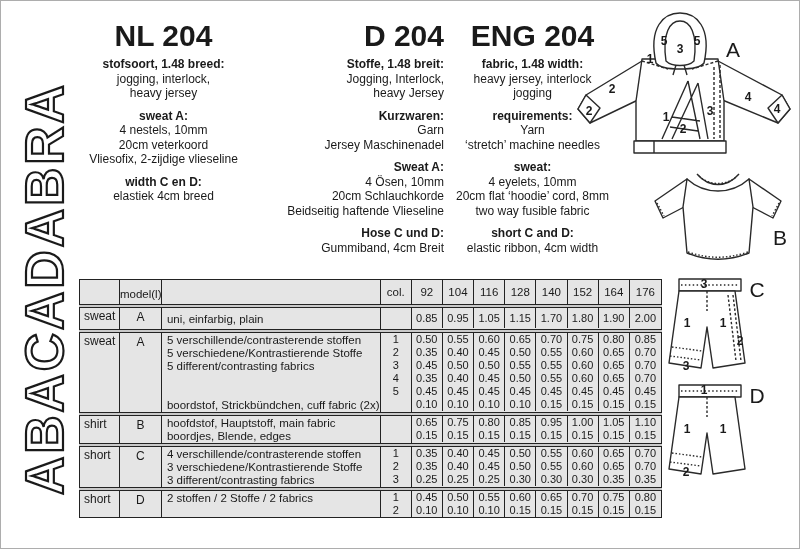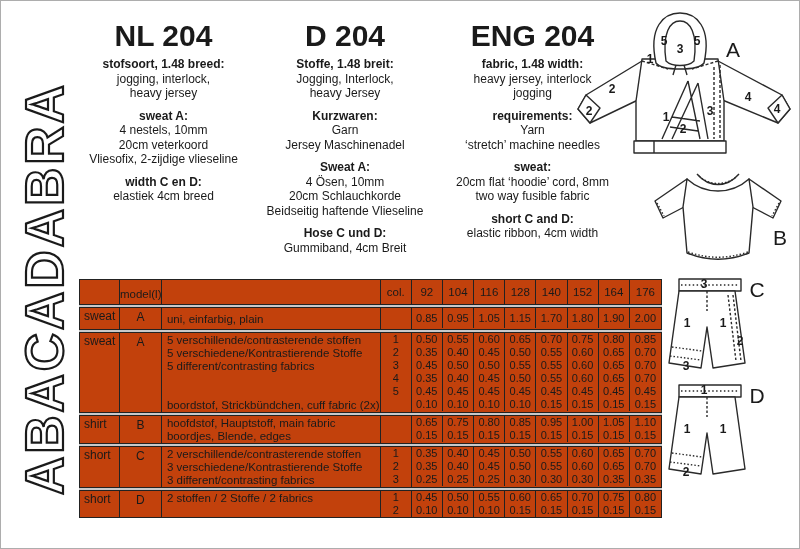--- a/index.html
+++ b/index.html
@@ -6,21 +6,21 @@
   .page {
     position:relative; width:800px; height:549px; margin:0 auto;
     background:#ffffff; border:1px solid #adadad; box-sizing:border-box;
     font-family:"Liberation Sans", sans-serif; color:#1a1a1a; overflow:hidden;
   }
 
   
   .info-columns { position:absolute; left:80px; top:18px; width:540px; display:flex; }
   .info-col { text-align:center; }
   .info-col.c0 { width:165px; }
-  .info-col.c1 { width:198px; }
+  .info-col.c1 { width:198px;text-align:right; }
   .info-col.c2 { width:177px; }
   .info-title { font-size:30px; font-weight:bold; line-height:34px; margin-bottom:4px; white-space:nowrap; }
   .info-section { margin-bottom:8px; font-size:12px; line-height:14.5px; }
   .sec-header { font-weight:bold; white-space:nowrap; }
   .sec-line { white-space:nowrap; }
 
   
   .brand-logo { position:absolute; left:5px; top:70px; }
 
   
@@ -34,21 +34,21 @@
   .illus .marker { font-size:12px; font-weight:bold; text-anchor:middle; }
   .illus .glabel { font-size:21px; text-anchor:middle; }
 
   
   .size-table {
     position:absolute; left:78px; top:278px;
     display:flex; flex-direction:column; row-gap:2px;
     background:#c9c9c9; width:583px; box-sizing:border-box;
     font-size:11px;
   }
-  .t-row { display:flex; background:#c2410c; border:1px solid #222; box-sizing:border-box; }
+  .t-row { display:flex; background:#e5e5e5; border:1px solid #222; box-sizing:border-box; }
   .tc { box-sizing:border-box; border-right:1px solid #222; overflow:hidden; }
   .tc:last-child { border-right:none; }
   .tc-garment { width:40px; padding:1px 0 0 4px; font-size:12px; }
   .tc-model  { width:42px; text-align:center; padding-top:2px; font-size:12px; }
   .tc-desc   { width:219px; padding:1px 0 0 5px; font-size:11.5px; }
   .tc-col    { width:31px; text-align:center; }
   .tc-size   { width:31.2px; text-align:center; }
   .t-vals    { display:flex; flex-direction:column; }
   .t-vrow    { display:flex; }
   .t-head .tc { font-size:11.5px; }
@@ -114,20 +114,21 @@
           <div class="sec-line">heavy jersey, interlock</div>
           <div class="sec-line">jogging</div>
         </div>
         <div class="info-section">
           <div class="sec-header">requirements:</div>
           <div class="sec-line">Yarn</div>
           <div class="sec-line">‘stretch’ machine needles</div>
         </div>
         <div class="info-section">
           <div class="sec-header">sweat:</div>
+          <div class="sec-line">4 eyelets, 10mm</div>
           <div class="sec-line">20cm flat ‘hoodie’ cord, 8mm</div>
           <div class="sec-line">two way fusible fabric</div>
         </div>
         <div class="info-section">
           <div class="sec-header">short C and D:</div>
           <div class="sec-line">elastic ribbon, 4cm width</div>
         </div>
       </div>
     </div>
 
@@ -349,21 +350,21 @@
             <div class="val-cell" style="height: 13px; line-height: 13px;">0.15</div>
             <div class="val-cell" style="height: 13px; line-height: 13px;">0.15</div>
             <div class="val-cell" style="height: 13px; line-height: 13px;">0.15</div>
           </div>
         </div>
       </div>
       <div class="t-row">
         <div class="tc tc-garment">short</div>
         <div class="tc tc-model">C</div>
         <div class="tc tc-desc">
-          <div class="desc-line" style="height: 13px; line-height: 13px;">2 verschillende/contrasterende stoffen</div>
+          <div class="desc-line" style="height: 13px; line-height: 13px;">4 verschillende/contrasterende stoffen</div>
           <div class="desc-line" style="height: 13px; line-height: 13px;">3 verschiedene/Kontrastierende Stoffe</div>
           <div class="desc-line" style="height: 13px; line-height: 13px;">3 different/contrasting fabrics</div>
         </div>
         <div class="tc tc-col">
           <div class="col-line" style="height: 13px; line-height: 13px;">1</div>
           <div class="col-line" style="height: 13px; line-height: 13px;">2</div>
           <div class="col-line" style="height: 13px; line-height: 13px;">3</div>
         </div>
         <div class="t-vals tc">
           <div class="t-vrow">

